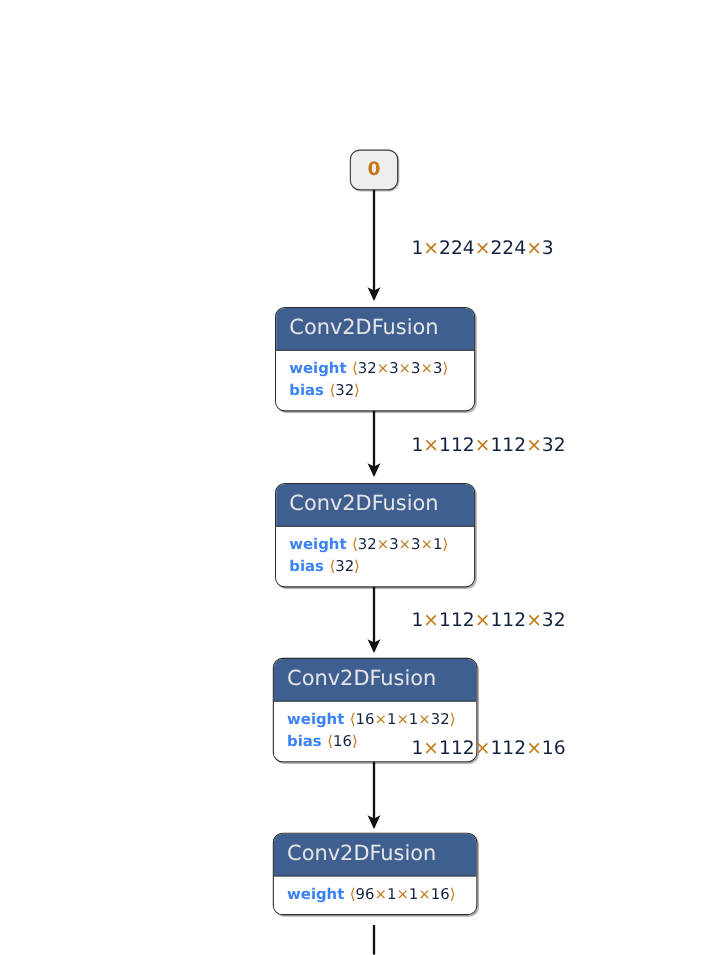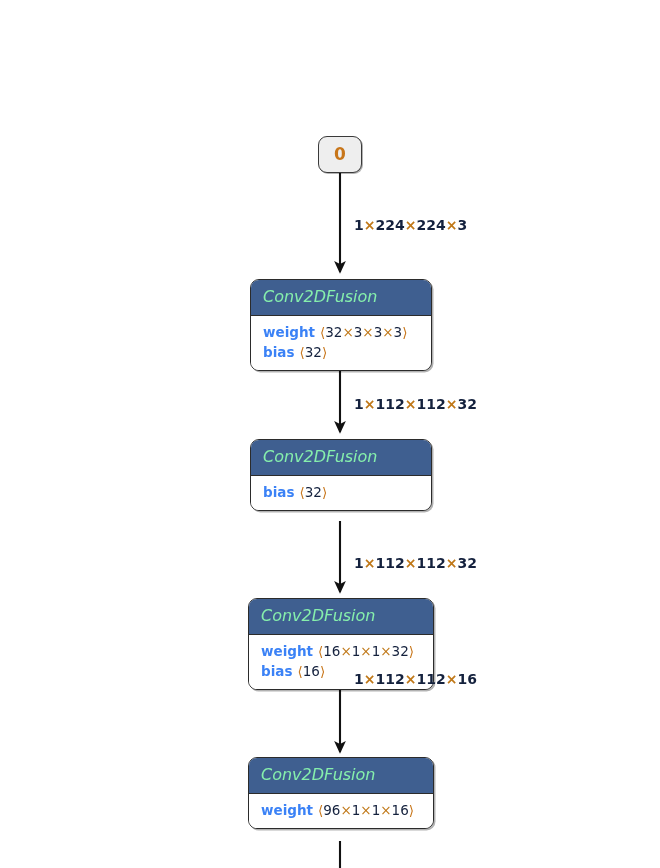--- a/index.html
+++ b/index.html
@@ -56,27 +56,26 @@
     position: absolute;
     box-sizing: border-box;
     border: 1.6px solid #2b2b2b;
     border-radius: 9px;
     background: #ffffff;
     overflow: hidden;
     box-shadow: 1.5px 1.5px 0 rgba(0,0,0,0.30);
   }
   .op-header {
     background: #3f5f90;
-    color: #86efac;
-    font-size: 16px;
+    color: #e5e5e5;
+    font-size: 19px;
     line-height: 1;
     padding: 9px 12px 10px 12px;
     border-bottom: 1.6px solid #2b2b2b;
     white-space: nowrap;
-    font-style: italic;
   }
   .op-body {
     background: #ffffff;
     padding: 6px 12px 8px 12px;
   }
   .attr-row {
     font-size: 13.5px;
     line-height: 20px;
     color: #111111;
     white-space: nowrap;
@@ -91,25 +90,26 @@
     margin-left: 5px;
     text-align: center;
   }
   .attr-val .br { color: #c8761a; }
   .attr-val .x  { color: #c07818; }
   .attr-val .n  { color: #14213d; }
 
   
   .edge-label {
     position: absolute;
-    font-size: 14px;
+    font-size: 17px;
     line-height: 1;
     white-space: nowrap;
     color: #14213d;
-    font-weight: 700;
+    font-weight: 400;
+    margin-left: 20px;
   }
   .edge-label .x { color: #c07818; }
   .edge-label .n { color: #14213d; }
 </style>
 </head>
 <body>
 
 <div id="graph-canvas">
 
   <svg id="edge-layer" viewBox="0 0 660 868" width="660" height="868">
@@ -143,20 +143,23 @@
       <div class="attr-row">
         <span class="attr-key">bias</span><span class="attr-val"><span class="br">⟨</span><span class="n">3</span><span class="n">2</span><span class="br">⟩</span></span>
       </div>
     </div>
   </div>
 
   <div class="op-node" style="left:250px; top:439px; width:182px;">
     <div class="op-header">Conv2DFusion</div>
     <div class="op-body">
       <div class="attr-row">
+        <span class="attr-key">weight</span><span class="attr-val"><span class="br">⟨</span><span class="n">3</span><span class="n">2</span><span class="x">×</span><span class="n">3</span><span class="x">×</span><span class="n">3</span><span class="x">×</span><span class="n">1</span><span class="br">⟩</span></span>
+      </div>
+      <div class="attr-row">
         <span class="attr-key">bias</span><span class="attr-val"><span class="br">⟨</span><span class="n">3</span><span class="n">2</span><span class="br">⟩</span></span>
       </div>
     </div>
   </div>
 
   <div class="op-node" style="left:248px; top:598px; width:186px;">
     <div class="op-header">Conv2DFusion</div>
     <div class="op-body">
       <div class="attr-row">
         <span class="attr-key">weight</span><span class="attr-val"><span class="br">⟨</span><span class="n">1</span><span class="n">6</span><span class="x">×</span><span class="n">1</span><span class="x">×</span><span class="n">1</span><span class="x">×</span><span class="n">3</span><span class="n">2</span><span class="br">⟩</span></span>

